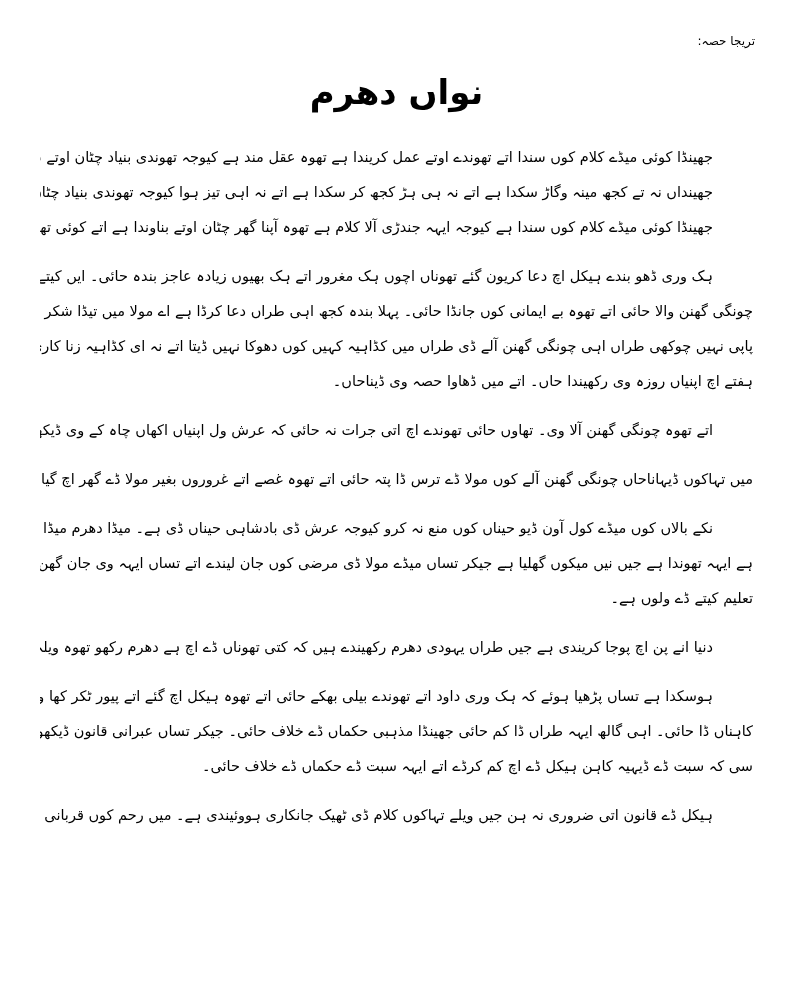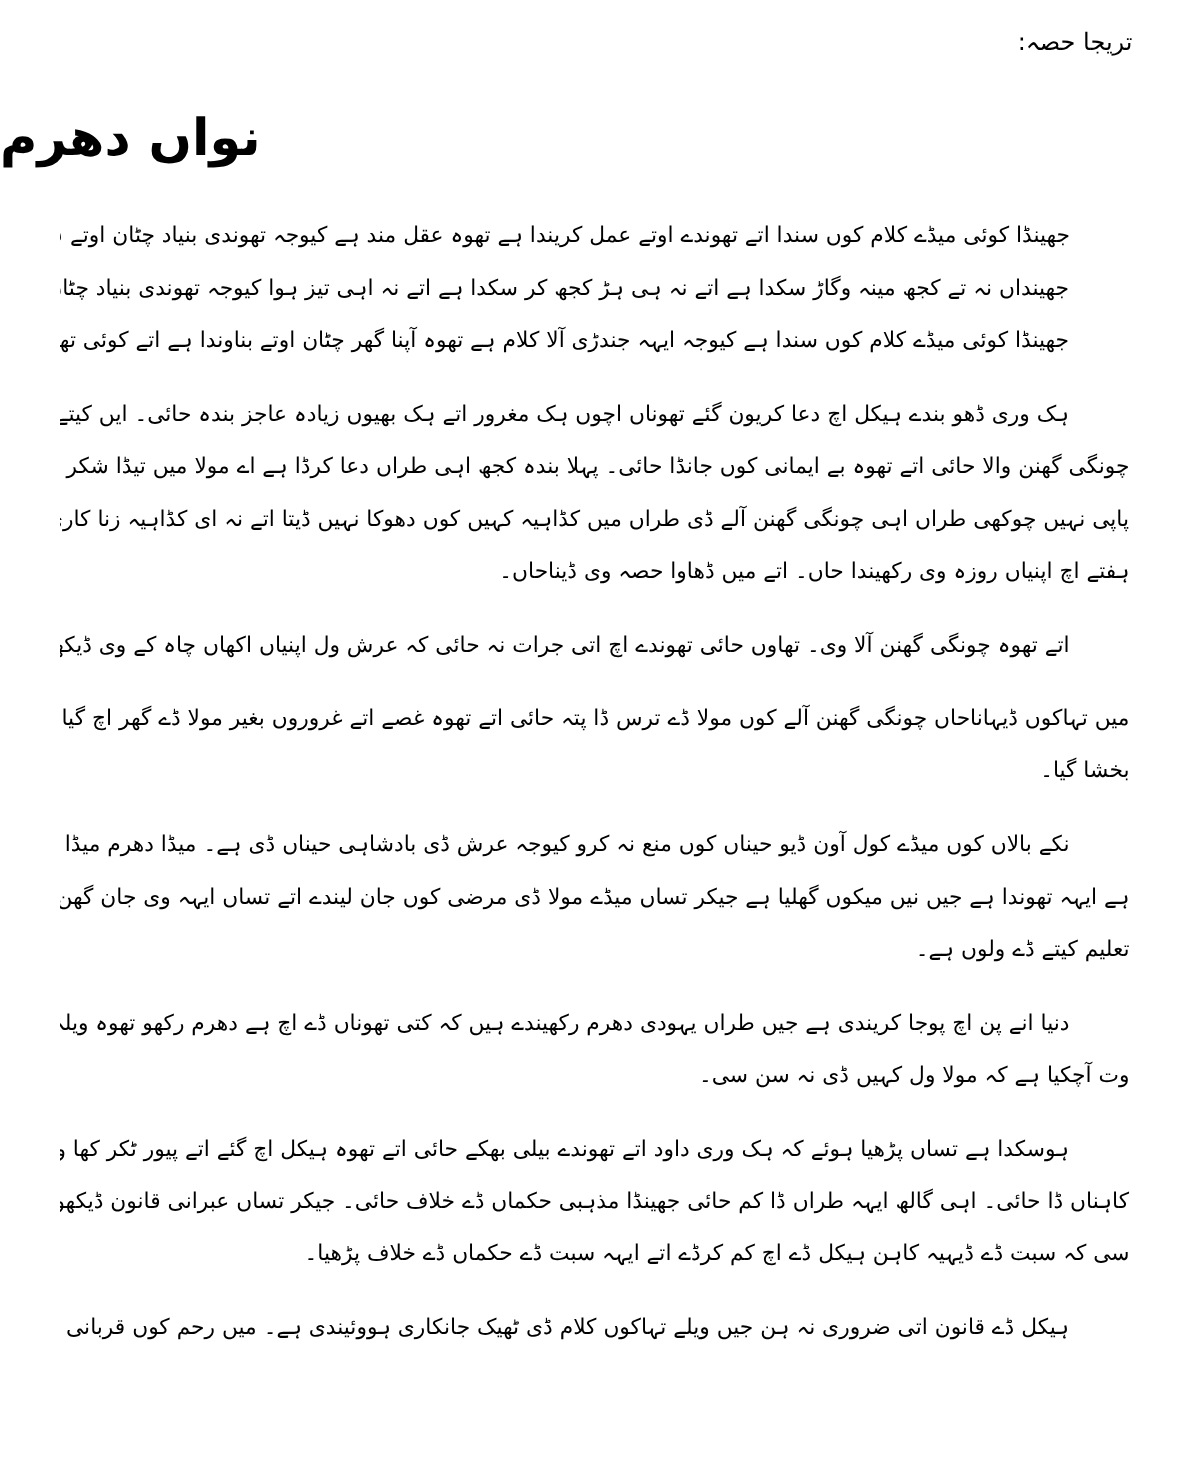--- a/index.html
+++ b/index.html
@@ -2,25 +2,25 @@
 <html><head>
   <meta charset="utf-8">
   <style>
     html, body { margin: 0; padding: 0; background: #ffffff; }
     body {
       width: 793px; height: 981px; position: relative; overflow: hidden;
       font-family: "DejaVu Sans", sans-serif; color: #000;
     }
     .page { position: absolute; inset: 0; }
     .section-label {
-      position: absolute; top: 18px; right: 38px;
-      font-size: 16px; direction: rtl;
+      position: absolute; top: 34px; right: 38px;
+      font-size: 12px; direction: rtl;
     }
     .title {
-      position: absolute; top: 72px; left: 0; width: 793px; text-align: left;
+      position: absolute; top: 72px; left: 0; width: 793px; text-align: center;
       font-size: 34px; font-weight: bold; direction: rtl; letter-spacing: 1px;
     }
     .body {
       position: absolute; top: 140px; left: 40px; right: 40px;
       direction: rtl; text-align: right;
     }
     .para { margin: 0 0 14px 0; }
     .line {
       display: block; font-size: 14.5px; line-height: 35px; height: 35px;
       white-space: nowrap; overflow: hidden;
@@ -44,33 +44,31 @@
       <span class="line indent">ہک وری ڈھو بندے ہیکل اچ دعا کریون گئے تھوناں اچوں ہک مغرور اتے ہک بھیوں زیادہ عاجز بندہ حائی۔ ایں کیتے کہ تھوہ</span>
       <span class="line">چونگی گھنن والا حائی اتے تھوہ بے ایمانی کوں جانڈا حائی۔ پہلا بندہ کجھ اہی طراں دعا کرڈا ہے اے مولا میں تیڈا شکر کرڈا حاں کہ میں</span>
       <span class="line">پاپی نہیں چوکھی طراں اہی چونگی گھنن آلے ڈی طراں میں کڈاہیہ کہیں کوں دھوکا نہیں ڈیتا اتے نہ ای کڈاہیہ زنا کاری کیتی ہے۔ میں</span>
       <span class="line">ہفتے اچ اپنیاں روزہ وی رکھیندا حاں۔ اتے میں ڈھاوا حصہ وی ڈیناحاں۔</span>
     </div>
     <div class="para">
       <span class="line indent">اتے تھوہ چونگی گھنن آلا وی۔ تھاوں حائی تھوندے اچ اتی جرات نہ حائی کہ عرش ول اپنیاں اکھاں چاہ کے وی ڈیکھ سکدا</span>
     </div>
     <div class="para">
       <span class="line">میں تہاکوں ڈیہاناحاں چونگی گھنن آلے کوں مولا ڈے ترس ڈا پتہ حائی اتے تھوہ غصے اتے غروروں بغیر مولا ڈے گھر اچ گیا اتے</span>
-      <span class="line">بخشا گیا۔</span>
     </div>
     <div class="para">
       <span class="line indent">نکے بالاں کوں میڈے کول آون ڈیو حیناں کوں منع نہ کرو کیوجہ عرش ڈی بادشاہی حیناں ڈی ہے۔ میڈا دھرم میڈا آپنا نہیں</span>
       <span class="line">ہے ایہہ تھوندا ہے جیں نیں میکوں گھلیا ہے جیکر تساں میڈے مولا ڈی مرضی کوں جان لیندے اتے تساں ایہہ وی جان گھن سوں کہ میڈی</span>
       <span class="line">تعلیم کیتے ڈے ولوں ہے۔</span>
     </div>
     <div class="para">
       <span class="line indent">دنیا انے پن اچ پوجا کریندی ہے جیں طراں یہودی دھرم رکھیندے ہیں کہ کتی تھوناں ڈے اچ ہے دھرم رکھو تھوہ ویلہ آوندا ہے</span>
-      <span class="line">وت آچکیا ہے کہ مولا ول کہیں ڈی نہ سن سی۔</span>
     </div>
     <div class="para">
       <span class="line indent">ہوسکدا ہے تساں پڑھیا ہوئے کہ ہک وری داود اتے تھوندے بیلی بھکے حائی اتے تھوہ ہیکل اچ گئے اتے پیور ٹکر کھا وا جھینڈا</span>
       <span class="line">کاہناں ڈا حائی۔ اہی گالھ ایہہ طراں ڈا کم حائی جھینڈا مذہبی حکماں ڈے خلاف حائی۔ جیکر تساں عبرانی قانون ڈیکھو اتے تہاکوں پتہ چل</span>
-      <span class="line">سی کہ سبت ڈے ڈیہیہ کاہن ہیکل ڈے اچ کم کرڈے اتے ایہہ سبت ڈے حکماں ڈے خلاف پڑھیا۔</span>
+      <span class="line">سی کہ سبت ڈے ڈیہیہ کاہن ہیکل ڈے اچ کم کرڈے اتے ایہہ سبت ڈے حکماں ڈے خلاف حائی۔</span>
     </div>
     <div class="para">
       <span class="line indent">ہیکل ڈے قانون اتی ضروری نہ ہن جیں ویلے تہاکوں کلام ڈی ٹھیک جانکاری ہووئیندی ہے۔ میں رحم کوں قربانی نالوں بھیوں</span>
     </div>
   </div>
 </div>
 
 </body></html>

